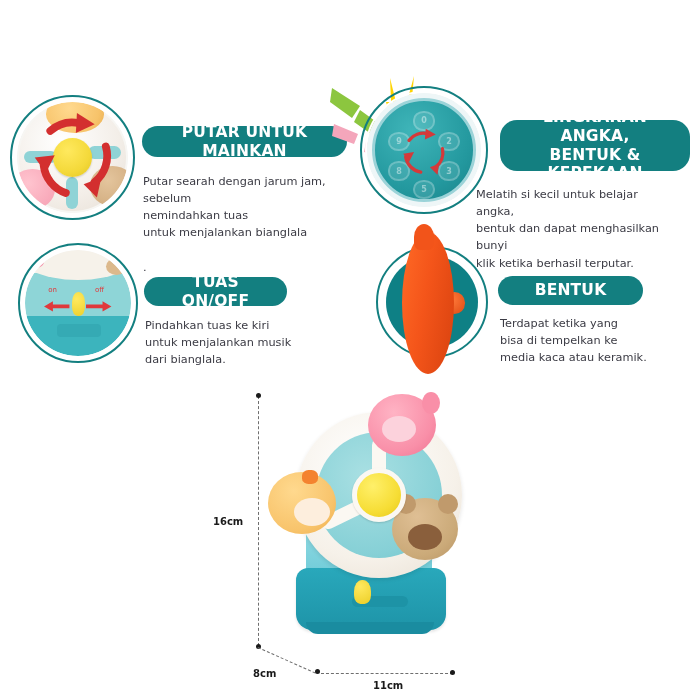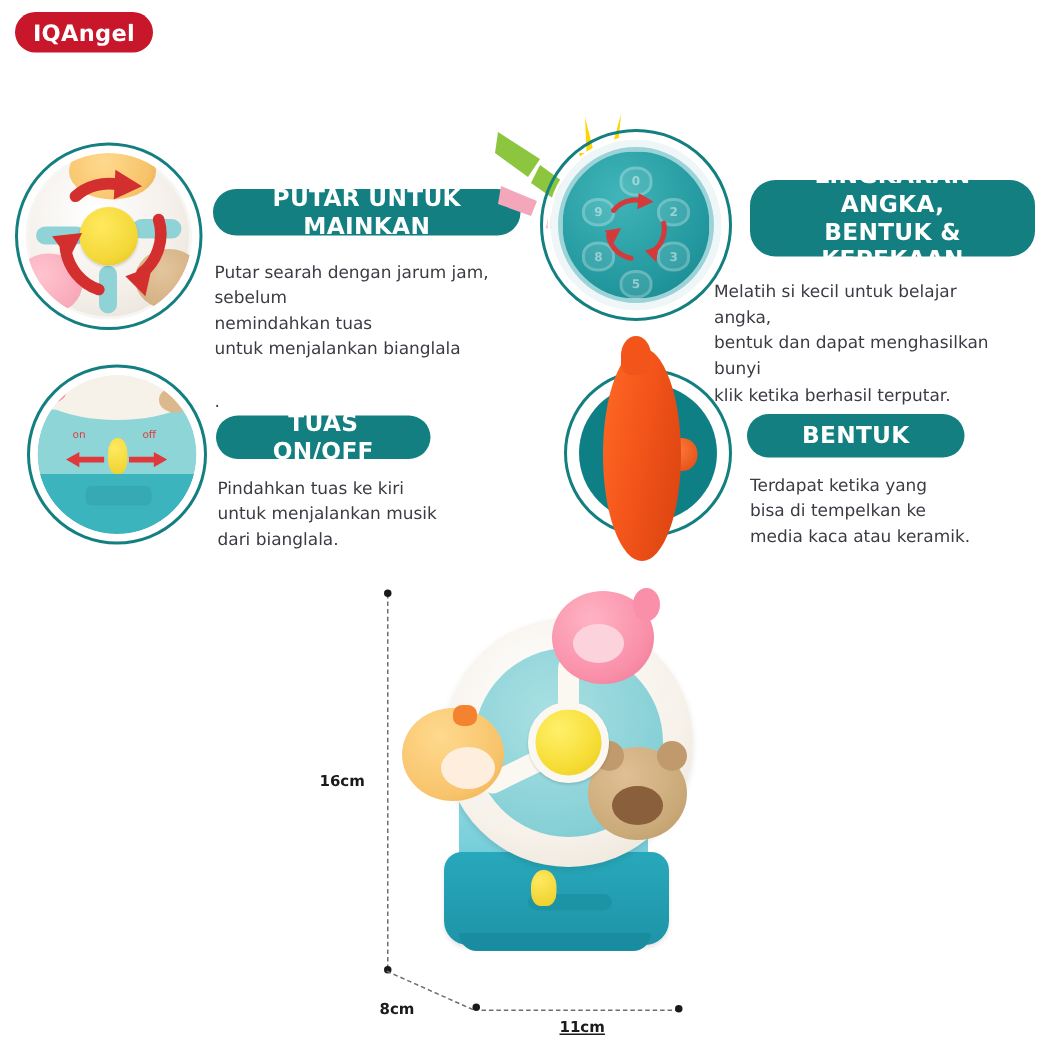--- a/index.html
+++ b/index.html
@@ -291,23 +291,20 @@
   .dim-label {
     position:absolute; color:#1a1a1a; font-size:10px; font-weight:bold;
     font-family:"DejaVu Sans", sans-serif;
   }
 </style>
 </head>
 <body>
 
 <div id="page">
 
-  <div class="logo-pill">
-    <span class="logo-text">IQAngel</span>
-  </div>
 
   <div class="feature">
 
     <div class="circle-wrap" style="left:10px; top:95px; width:125px; height:125px;">
       <div class="circle-clip">
         <div class="c1-bg"></div>
         <div class="c1-plate"></div>
         <div class="c1-spoke" style="left:6%; top:44%; width:30%; height:11%;"></div>
         <div class="c1-spoke" style="left:64%; top:40%; width:30%; height:11%;"></div>
         <div class="c1-spoke" style="left:44%; top:68%; width:11%; height:28%;"></div>
@@ -493,16 +490,16 @@
     <div class="dim-dot" style="left:256px; top:393px;"></div>
     <div class="dim-dot" style="left:256px; top:644px;"></div>
     <span class="dim-label" style="left:213px; top:516px;">16cm</span>
 
     <div class="dim-diag" style="left:258px; top:647px; width:63px; transform:rotate(24deg);"></div>
     <div class="dim-dot" style="left:315px; top:669px;"></div>
     <span class="dim-label" style="left:253px; top:668px;">8cm</span>
 
     <div class="dim-line-h" style="left:321px; top:673px; width:132px;"></div>
     <div class="dim-dot" style="left:450px; top:670px;"></div>
-    <span class="dim-label" style="left:373px; top:680px;text-decoration:underline;">11cm</span>
+    <span class="dim-label" style="left:373px; top:680px;">11cm</span>
   </div>
 
 </div>
 
 </body></html>

